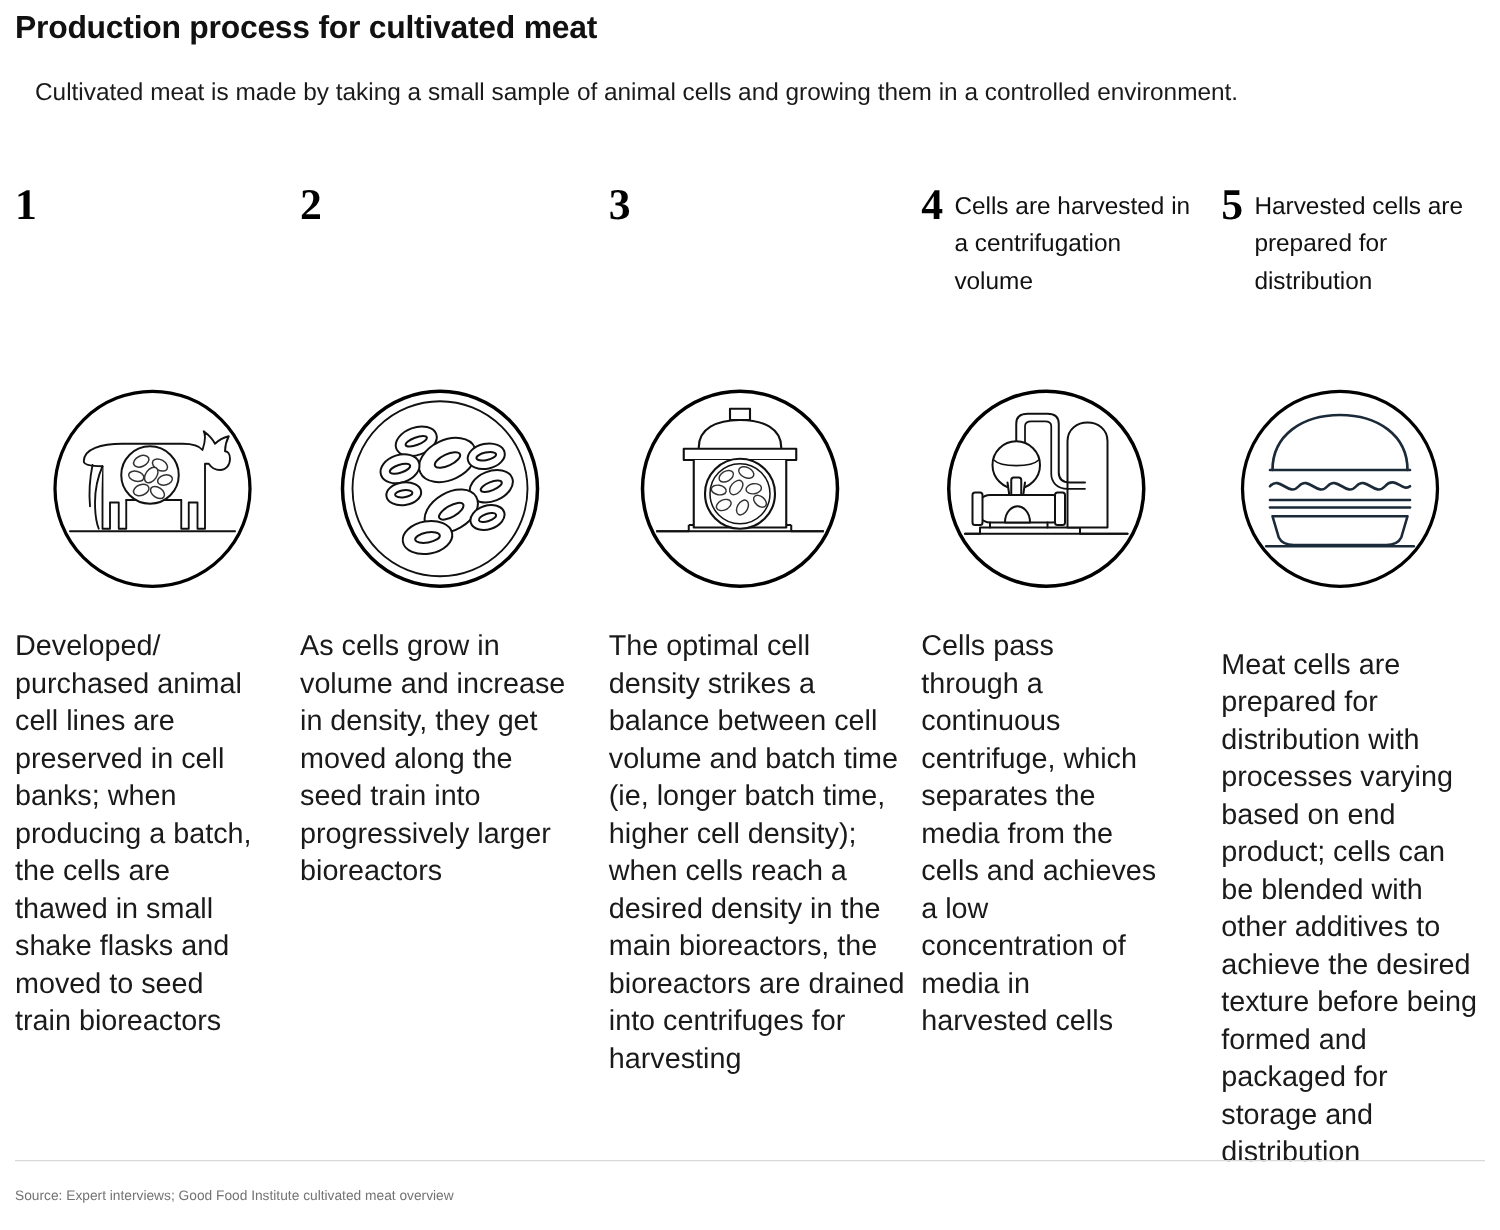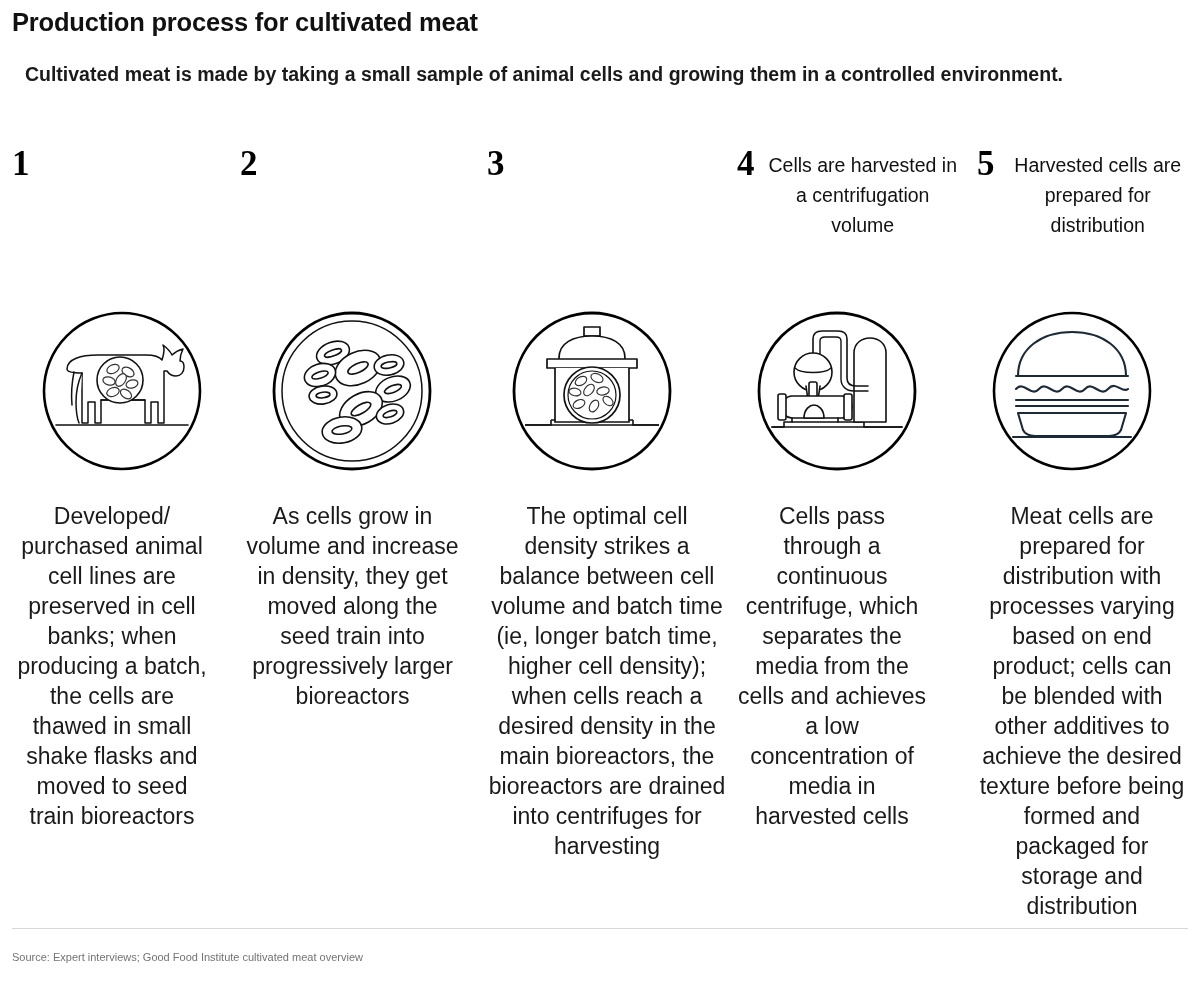--- a/index.html
+++ b/index.html
@@ -16,41 +16,40 @@
     position: relative;
     overflow: hidden;
   }
 
   .page {
     position: relative;
     width: 1200px;
     height: 984px;
     box-sizing: border-box;
     padding: 0 10px;
-    text-align: center;
   }
 
   
   .title {
     position: absolute;
     left: 12px;
     top: 8px;
     font-size: 25.5px;
     font-weight: bold;
     letter-spacing: -0.2px;
     color: #111111;
     line-height: 1.15;
   }
   .subtitle {
     position: absolute;
-    left: 9px;
+    left: 28px;
     top: 60px;
     width: 1070px;
     font-size: 19.5px;
-    font-weight: bold;
+    font-weight: normal;
     line-height: 28px;
     color: #1a1a1a;
   }
 
   
   .steps {
     position: absolute;
     left: 0;
     top: 150px;
     width: 1200px;
@@ -105,21 +104,21 @@
     position: absolute;
     top: 351px;
     font-size: 23px;
     line-height: 30px;
     color: #1a1a1a;
   }
   .b0 { width: 200px; }
   .b1 { width: 225px; }
   .b2 { width: 240px; }
   .b3 { width: 190px; }
-  .b4 { width: 210px; }
+  .b4 { width: 210px; margin-top: 15px; }
 
   
   .divider {
     position: absolute;
     left: 12px;
     top: 928px;
     width: 1176px;
     height: 1px;
     background: #d8d8d8;
   }

